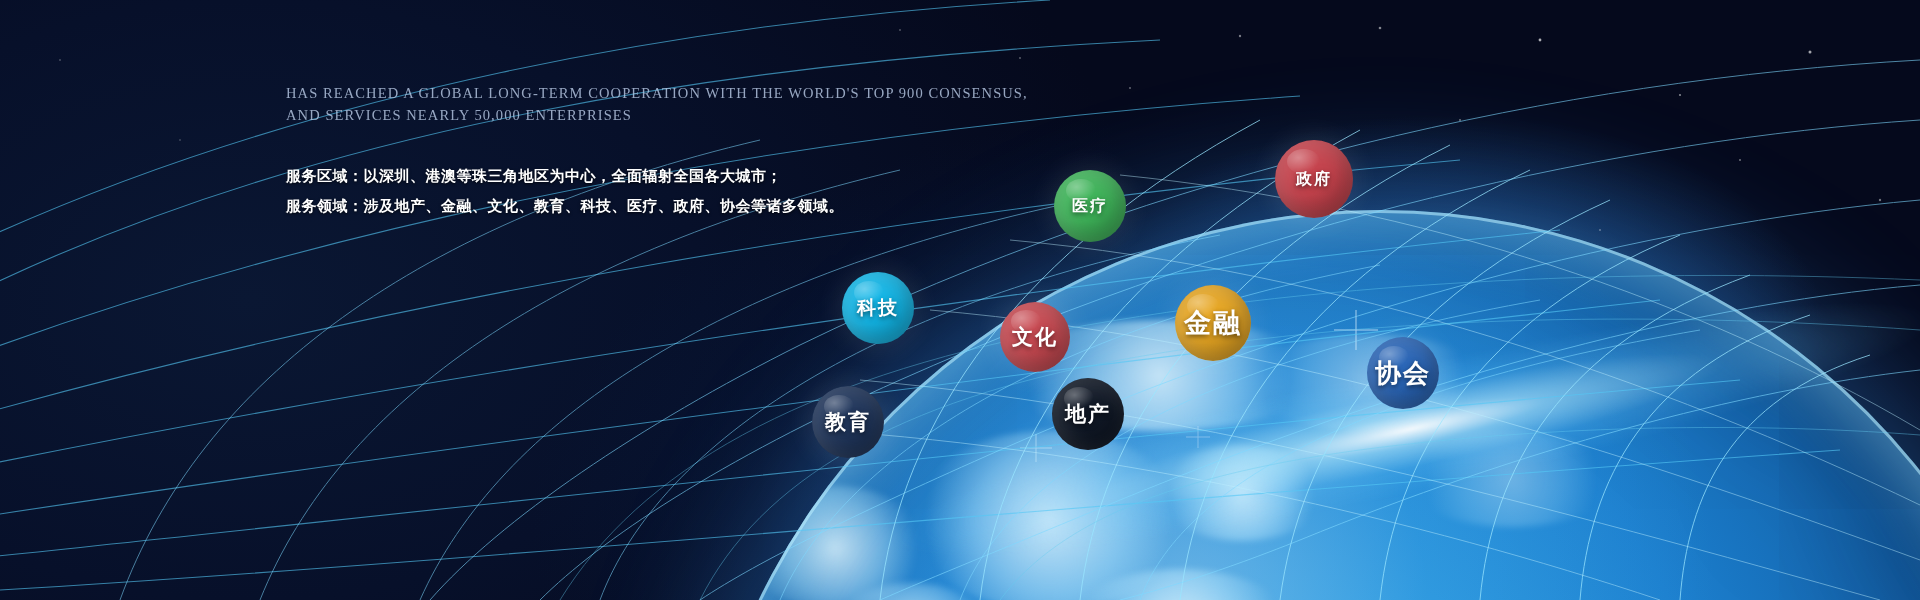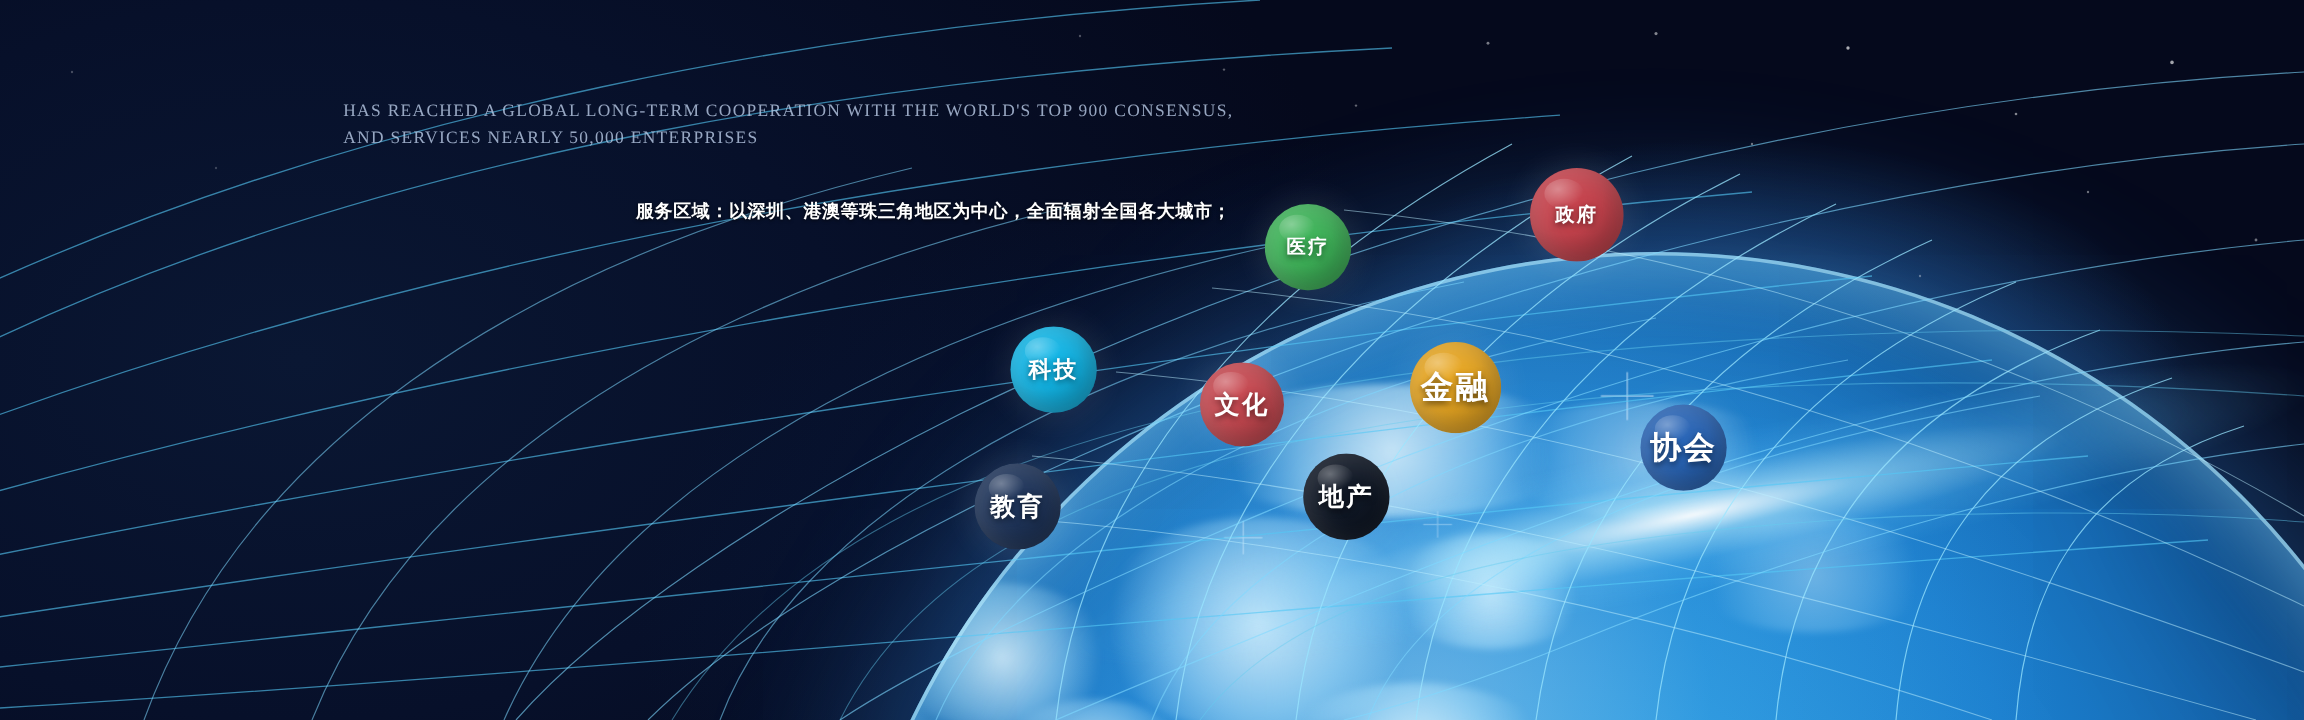--- a/index.html
+++ b/index.html
@@ -64,21 +64,20 @@
     font-size:14.5px; letter-spacing:1.1px; line-height:1.55;
     color:#b8c9e4; opacity:.82; white-space:nowrap;
   }
 
   .body-cn{margin-top:34px;}
   .body-cn div{
     font-family:"DejaVu Sans","Liberation Sans",sans-serif;
     font-size:15px; font-weight:bold; color:#ffffff; letter-spacing:.5px;
     line-height:2.0; white-space:nowrap;
     text-shadow:0 1px 3px rgba(0,0,0,.8);
-    text-align:right;
   }
 
   
   .bubble{
     position:absolute; border-radius:50%;
     display:flex; align-items:center; justify-content:center;
     color:#fff; font-weight:bold;
     font-family:"DejaVu Sans","Liberation Sans",sans-serif;
     letter-spacing:2px;
     text-shadow:0 2px 5px rgba(0,0,0,.55);
@@ -188,20 +187,21 @@
 
   <div class="copy">
 
     <div class="eng">
       <div>HAS REACHED A GLOBAL LONG-TERM COOPERATION WITH THE WORLD'S TOP 900 CONSENSUS,</div>
       <div>AND SERVICES NEARLY 50,000 ENTERPRISES</div>
     </div>
 
     <div class="body-cn">
       <div>服务区域：以深圳、港澳等珠三角地区为中心，全面辐射全国各大城市；</div>
+      <div>服务领域：涉及地产、金融、文化、教育、科技、医疗、政府、协会等诸多领域。</div>
     </div>
   </div>
 
   <div id="bubbles">
       <div class="bubble" style="left: 1275px; top: 140px; width: 78px; height: 78px; font-size: 16px; background: radial-gradient(circle at 34% 28%, rgb(198, 67, 77) 0%, rgb(198, 67, 77) 45%, rgba(0, 0, 0, 0.28) 130%) rgb(198, 67, 77);">
         <span>政府</span>
       </div>
       <div class="bubble" style="left: 1054px; top: 170px; width: 72px; height: 72px; font-size: 16px; background: radial-gradient(circle at 34% 28%, rgb(63, 181, 90) 0%, rgb(63, 181, 90) 45%, rgba(0, 0, 0, 0.28) 130%) rgb(63, 181, 90);">
         <span>医疗</span>
       </div>
@@ -210,21 +210,21 @@
       </div>
       <div class="bubble" style="left: 1000px; top: 302px; width: 70px; height: 70px; font-size: 21px; background: radial-gradient(circle at 34% 28%, rgb(201, 74, 82) 0%, rgb(201, 74, 82) 45%, rgba(0, 0, 0, 0.28) 130%) rgb(201, 74, 82);">
         <span>文化</span>
       </div>
       <div class="bubble" style="left: 1175px; top: 285px; width: 76px; height: 76px; font-size: 27px; background: radial-gradient(circle at 34% 28%, rgb(232, 167, 35) 0%, rgb(232, 167, 35) 45%, rgba(0, 0, 0, 0.28) 130%) rgb(232, 167, 35);">
         <span>金融</span>
       </div>
       <div class="bubble" style="left: 1367px; top: 337px; width: 72px; height: 72px; font-size: 26px; background: radial-gradient(circle at 34% 28%, rgb(42, 102, 184) 0%, rgb(42, 102, 184) 45%, rgba(0, 0, 0, 0.28) 130%) rgb(42, 102, 184);">
         <span>协会</span>
       </div>
-      <div class="bubble" style="left: 1086px; top: 378px; width: 72px; height: 72px; font-size: 21px; background: radial-gradient(circle at 34% 28%, rgb(16, 24, 38) 0%, rgb(16, 24, 38) 45%, rgba(0, 0, 0, 0.28) 130%) rgb(16, 24, 38); justify-content: center;">
+      <div class="bubble" style="left: 1052px; top: 378px; width: 72px; height: 72px; font-size: 21px; background: radial-gradient(circle at 34% 28%, rgb(16, 24, 38) 0%, rgb(16, 24, 38) 45%, rgba(0, 0, 0, 0.28) 130%) rgb(16, 24, 38); justify-content: center;">
         <span>地产</span>
       </div>
       <div class="bubble" style="left: 812px; top: 386px; width: 72px; height: 72px; font-size: 21px; background: radial-gradient(circle at 34% 28%, rgb(32, 54, 92) 0%, rgb(32, 54, 92) 45%, rgba(0, 0, 0, 0.28) 130%) rgb(32, 54, 92); text-align: center;">
         <span>教育</span>
       </div>
     </div>
 
 </div>
 
 </body></html>

